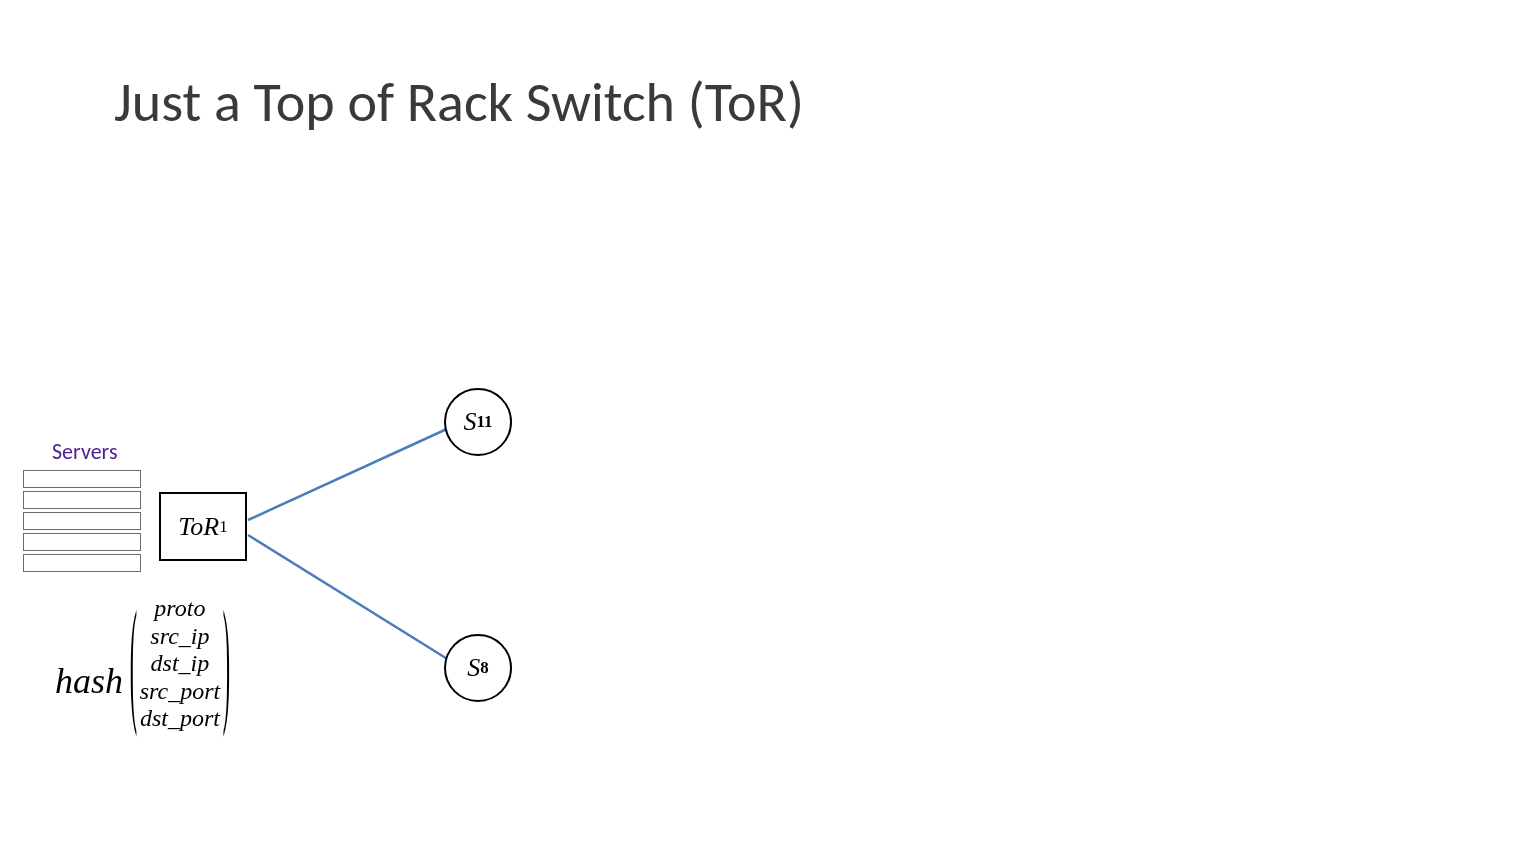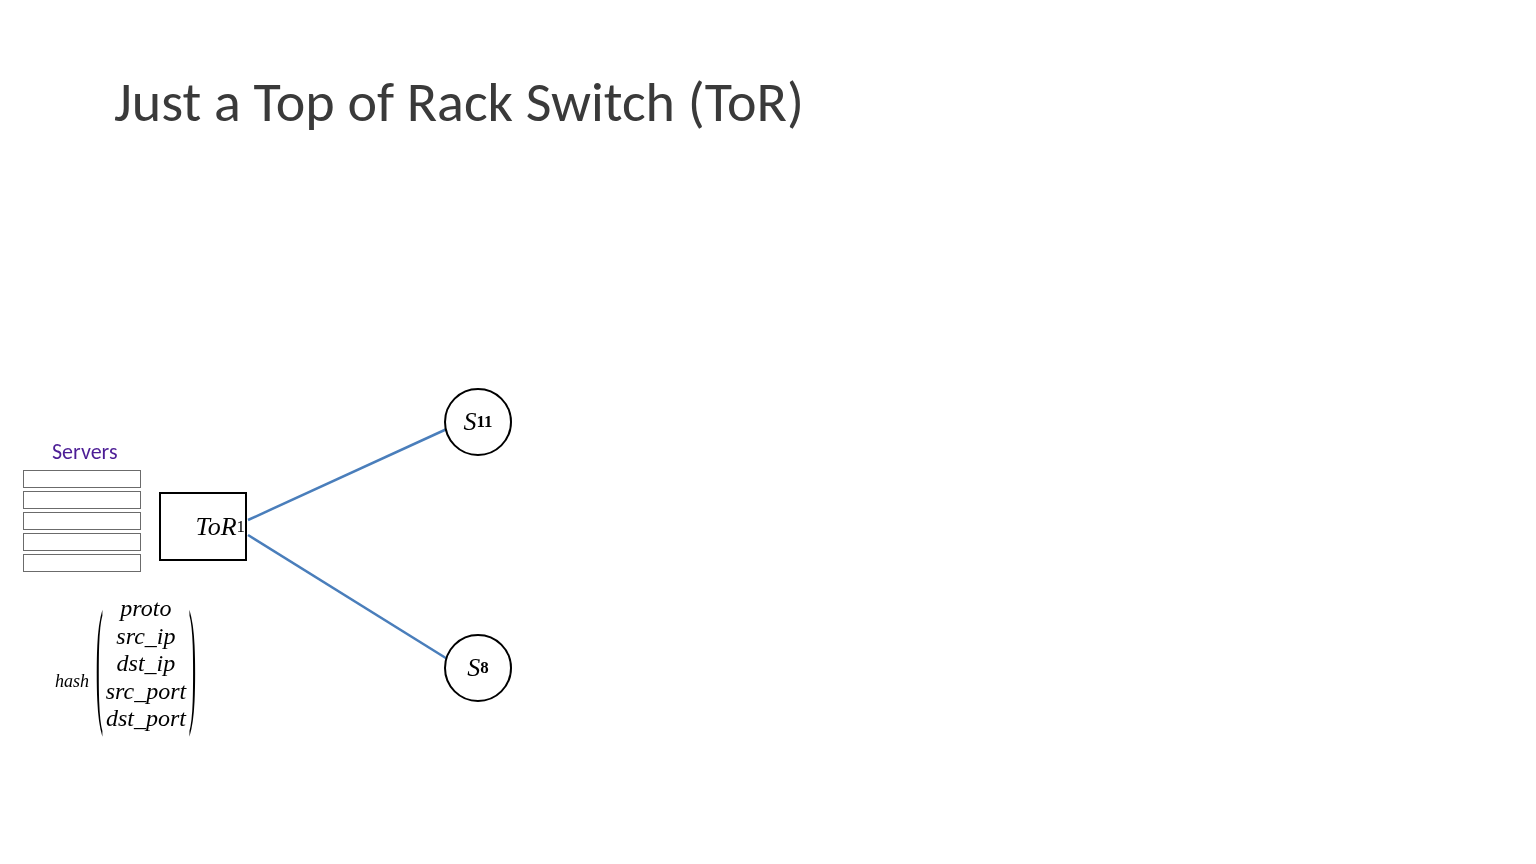--- a/index.html
+++ b/index.html
@@ -48,21 +48,21 @@
     position: absolute;
     left: 159px;
     top: 492px;
     width: 88px;
     height: 69px;
     border: 2.5px solid #000;
     background: #fff;
     box-sizing: border-box;
     display: flex;
     align-items: center;
-    justify-content: flex-end;
+    justify-content: center;
     font-family: "Cambria Math", "Times New Roman", serif;
     font-style: italic;
     font-size: 26px;
     color: #000;
   }
   .tor-box sub {
     font-size: 0.65em;
     font-style: normal;
   }
   .switch-circle {
@@ -100,21 +100,21 @@
     position: absolute;
     left: 55px;
     top: 595px;
     display: flex;
     align-items: center;
     font-family: "Cambria Math", "Times New Roman", serif;
     font-style: italic;
     color: #000;
   }
   .hash-word {
-    font-size: 18px;
+    font-size: 36px;
     padding-right: 4px;
     margin-top: 35px;
   }
   .paren {
     font-size: 26px;
     transform: scaleY(5.4) scaleX(0.85);
     transform-origin: center;
     font-style: normal;
     font-family: "Cambria Math", "Times New Roman", serif;
     line-height: 1;

